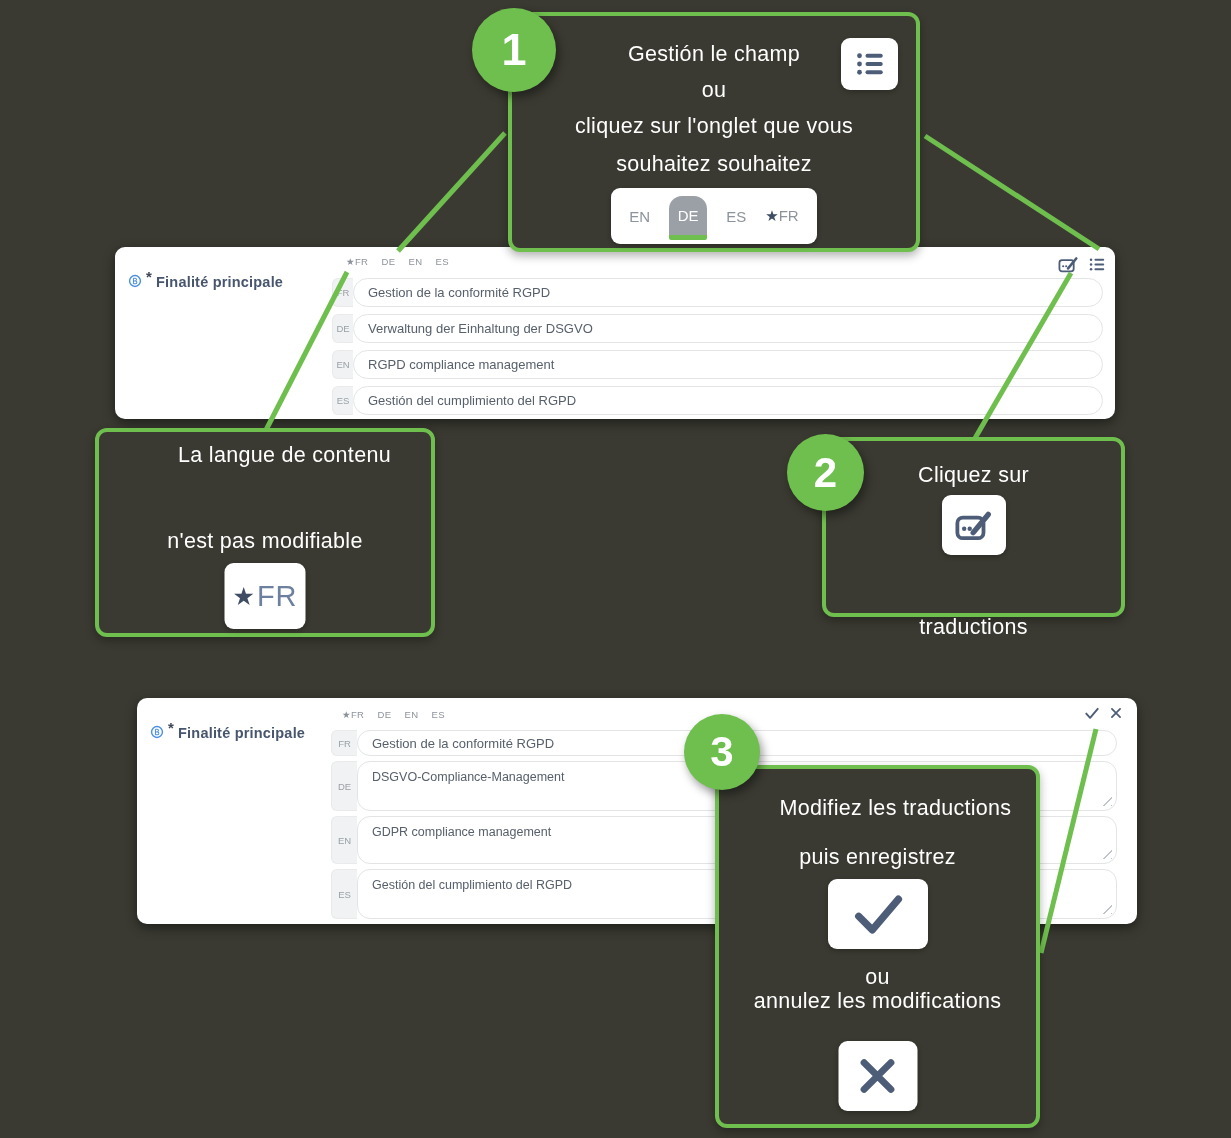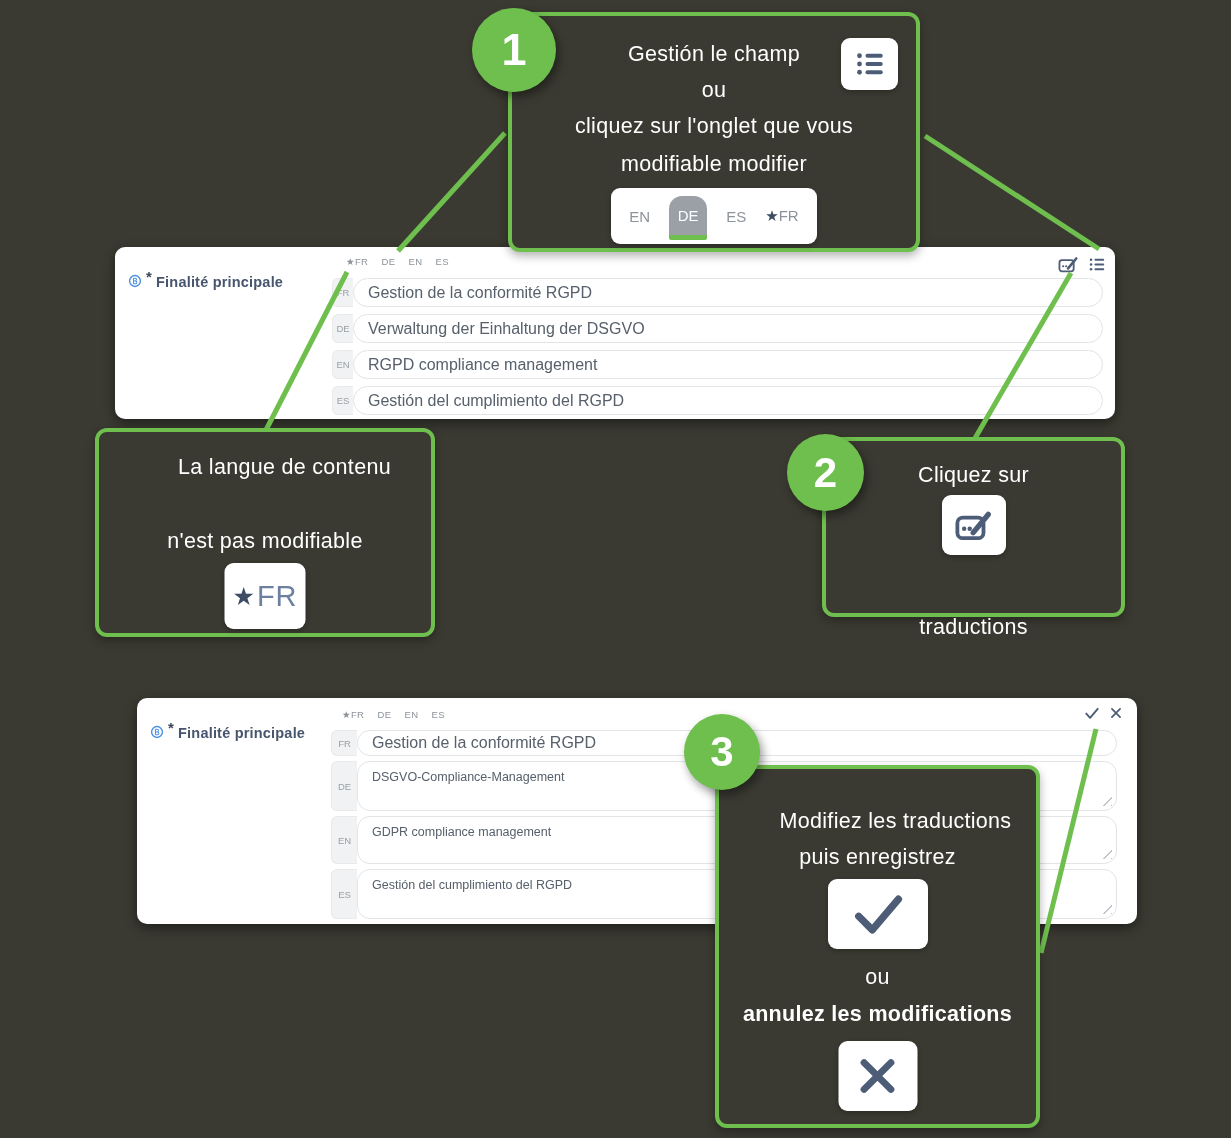--- a/index.html
+++ b/index.html
@@ -33,21 +33,21 @@
   #panel2 .hdr-icons { right:14px; }
   .hdr-icons svg { display:block; cursor:pointer; }
   .t-row { position:absolute; display:flex; }
   .chip {
     width:21px; background:#f1f2f3; border:1px solid #eaeaea; border-right:none;
     border-radius:6px 0 0 6px; color:#9aa0a6; font-size:9.5px;
     display:flex; align-items:center; justify-content:center; flex:none;
   }
   .pill {
     border:1px solid #e3e4e6; border-radius:15px; background:#fff;
-    font-size:16px; color:#57606b; padding:0 14px; display:flex; align-items:center;
+    font-size:13px; color:#57606b; padding:0 14px; display:flex; align-items:center;
     white-space:nowrap; overflow:hidden; flex:1;
   }
   .tarea {
     position:relative; border:1px solid #e3e4e6; border-radius:13px; background:#fff;
     font-size:12.5px; color:#57606b; padding:8px 14px 0; flex:1; overflow:hidden;
   }
   .grip {
     position:absolute; right:4px; bottom:4px; width:10px; height:10px; opacity:.85;
     background:repeating-linear-gradient(135deg, transparent 0 2px, #b3bac1 2px 3.5px, transparent 3.5px 5.5px);
     clip-path:polygon(100% 0, 0 100%, 100% 100%);
@@ -85,29 +85,29 @@
     font-size:15px; color:#8d939b; box-shadow:0 2px 5px rgba(0,0,0,.25);
   }
   .tabbar .tab { cursor:pointer; }
   .tab-tombstone {
     width:38px; height:44px; margin-top:3px; background:#9aa0a6; color:#fff;
     border-radius:13px 13px 2px 2px; border-bottom:5px solid #6fbf4e;
     display:flex; align-items:center; justify-content:center; cursor:pointer;
   }
   .star-dark { color:#3e4d63; }
   
-  #cs-l1{top:23px;padding-left:39px;} #cs-l2{top:59px;} #cs-l3{top:97px;}
+  #cs-l1{top:11px;padding-left:39px;} #cs-l2{top:59px;} #cs-l3{top:97px;}
   #cs-badge { top:131px; width:81px; height:66px; gap:2px; }
   #cs-badge .b-star { color:#3e4d63; font-size:25px; }
   #cs-badge .b-fr { color:#6e80a0; font-size:29px; letter-spacing:1px; }
   
   #c2-l1{top:22px;} #c2-icon{top:54px; width:64px; height:60px;} #c2-l2{top:136px;} #c2-l3{top:174px;}
   
-  #c3-l1{top:40px;padding-left:36px;} #c3-l2{top:76px;} #c3-check{top:110px; width:100px; height:70px;}
-  #c3-l3{top:196px;} #c3-l4{top:233px;font-weight:bold;} #c3-x{top:272px; width:79px; height:70px;}
+  #c3-l1{top:27px;padding-left:36px;} #c3-l2{top:76px;} #c3-check{top:110px; width:100px; height:70px;}
+  #c3-l3{top:196px;} #c3-l4{top:220px;} #c3-x{top:272px; width:79px; height:70px;}
   
   .num-circle {
     position:absolute; background:#6fbf4e; border-radius:50%; color:#fff; font-weight:bold;
     display:flex; align-items:center; justify-content:center; z-index:5;
     box-shadow:3px 5px 10px rgba(0,0,0,.4);
   }
   #circle1 { left:472px; top:8px; width:84px; height:84px; font-size:45px; }
   #circle2 { left:787px; top:434px; width:77px; height:77px; font-size:42px; }
   #circle3 { left:684px; top:714px; width:76px; height:76px; font-size:42px; }
   
@@ -236,21 +236,21 @@
             <rect x="7" y="3.2" width="11.5" height="2.6" rx="1.3"></rect>
           <circle cx="3" cy="10" r="1.6"></circle>
             <rect x="7" y="8.7" width="11.5" height="2.6" rx="1.3"></rect>
           <circle cx="3" cy="15.5" r="1.6"></circle>
             <rect x="7" y="14.2" width="11.5" height="2.6" rx="1.3"></rect>
         </g>
       </svg>
     </div>
     <p id="c1-l2">ou</p>
     <p id="c1-l3">cliquez sur l'onglet que vous</p>
-    <p id="c1-l4">modifiable modifier</p>
+    <p id="c1-l4">souhaitez souhaitez</p>
     <div class="tabbar">
       <span class="tab">EN</span>
       <span class="tab-tombstone">DE</span>
       <span class="tab">ES</span>
       <span class="tab"><span class="star-dark">★</span><span>FR</span></span>
     </div>
   </div>
 
   <div class="callout" id="calloutStar">
     <p id="cs-l1">La langue de contenu</p>

